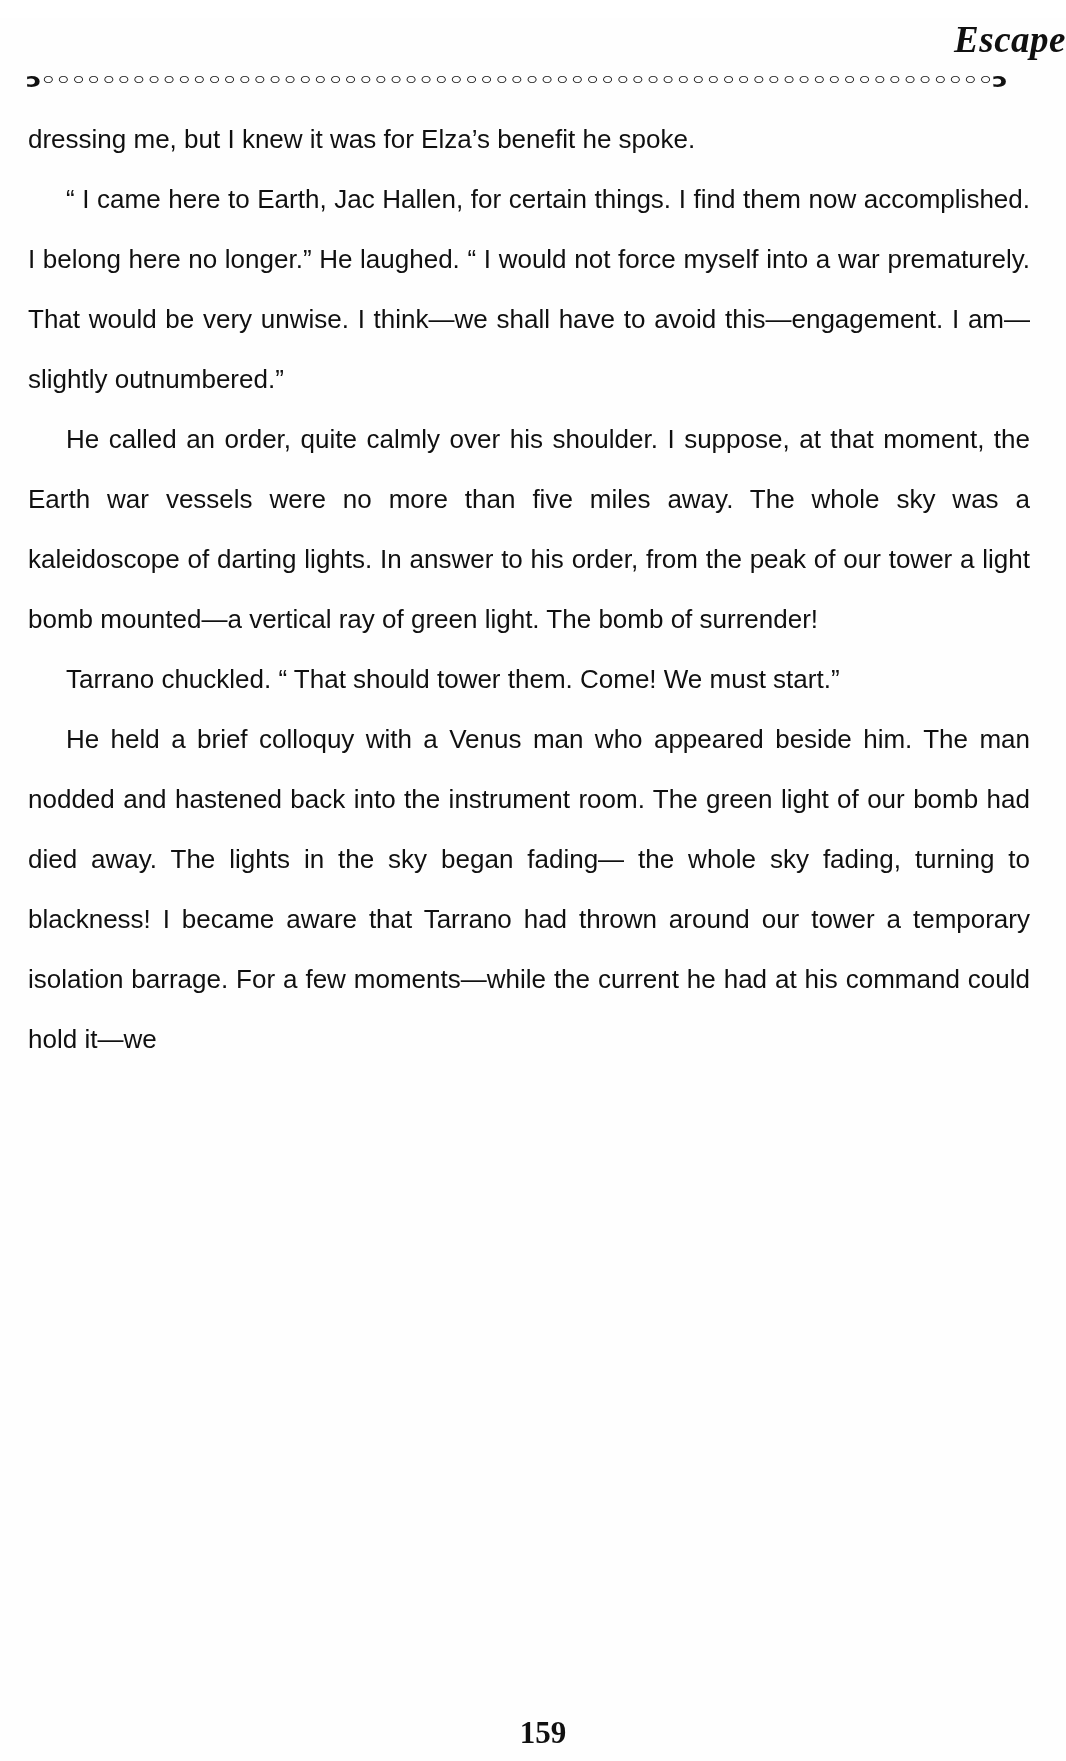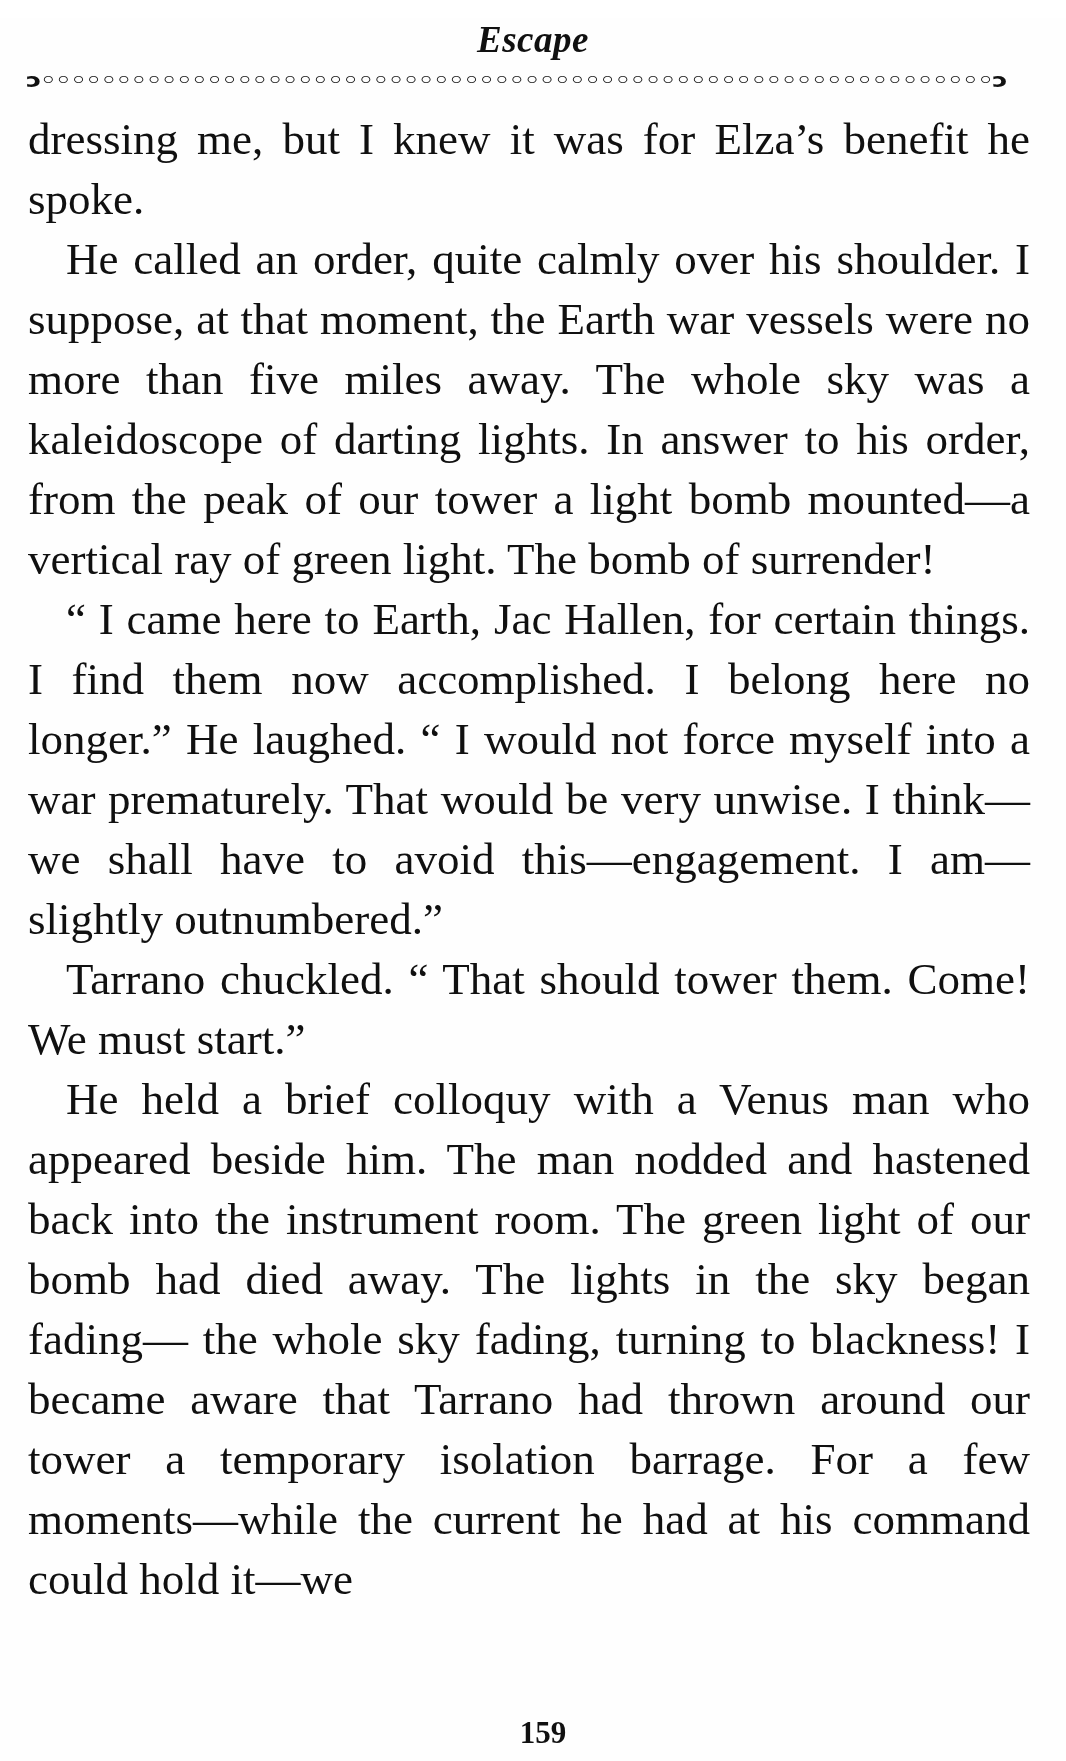--- a/index.html
+++ b/index.html
@@ -16,21 +16,21 @@
   }
   .page {
     position: relative;
     width: 1066px;
     height: 1761px;
     box-sizing: border-box;
     padding: 0;
     background: #fefefe;
   }
   .running-head {
-    text-align: center;
+    text-align: right;
     font-style: italic;
     font-weight: bold;
     font-size: 37px;
     letter-spacing: 0.5px;
     margin: 18px 0 0 0;
     color: #101010;
     font-family: "Liberation Serif", serif;
   }
   .rule-wrap {
     margin: 10px 34px 0 26px;
@@ -47,26 +47,26 @@
     font-size: 26px;
     line-height: 24px;
     letter-spacing: -1.5px;
     color: #111111;
     font-weight: bold;
     transform: scaleY(0.78);
     transform-origin: left top;
   }
   .body-text {
     margin: 14px 36px 0 28px;
-    font-size: 45px;
+    font-size: 26px;
     line-height: 60px;
     text-align: justify;
     text-justify: inter-word;
     color: #101010;
-    font-family: Liberation Serif, serif;
+    font-family: Liberation Sans, sans-serif;
     -webkit-font-smoothing: none;
   }
   .body-text p {
     margin: 0;
     text-indent: 0;
   }
   .body-text p.indent {
     text-indent: 38px;
   }
   .folio {
@@ -88,20 +88,20 @@
 <div class="page">
 
   <div class="running-head">Escape</div>
 
   <div class="rule-wrap">
     <div class="beads">ɔ◦◦◦◦◦◦◦◦◦◦◦◦◦◦◦◦◦◦◦◦◦◦◦◦◦◦◦◦◦◦◦◦◦◦◦◦◦◦◦◦◦◦◦◦◦◦◦◦◦◦◦◦◦◦◦◦◦◦◦◦◦◦◦ɔ</div>
   </div>
 
   <div class="body-text">
     <p>dressing me, but I knew it was for Elza’s benefit he spoke.</p>
+    <p class="indent">“ I came here to Earth, Jac Hallen, for certain things. I find them now accomplished.  I belong here no longer.”  He laughed.  “ I would not force myself into a war prematurely.  That would be very unwise.  I think—we shall have to avoid this—engagement.  I am—slightly outnumbered.”</p>
     <p class="indent">He called an order, quite calmly over his shoulder.  I suppose, at that moment, the Earth war vessels were no more than five miles away.  The whole sky was a kaleidoscope of darting lights.  In answer to his order, from the peak of our tower a light bomb mounted—a vertical ray of green light.  The bomb of surrender!</p>
-    <p class="indent">“ I came here to Earth, Jac Hallen, for certain things. I find them now accomplished.  I belong here no longer.”  He laughed.  “ I would not force myself into a war prematurely.  That would be very unwise.  I think—we shall have to avoid this—engagement.  I am—slightly outnumbered.”</p>
     <p class="indent">Tarrano chuckled.  “ That should tower them.  Come! We must start.”</p>
     <p class="indent">He held a brief colloquy with a Venus man who appeared beside him.  The man nodded and hastened back into the instrument room.  The green light of our bomb had died away.  The lights in the sky began fading— the whole sky fading, turning to blackness!  I became aware that Tarrano had thrown around our tower a temporary isolation barrage.  For a few moments—while the current he had at his command could hold it—we</p>
   </div>
 
   <div class="folio">159</div>
 </div>
 
 </body></html>

